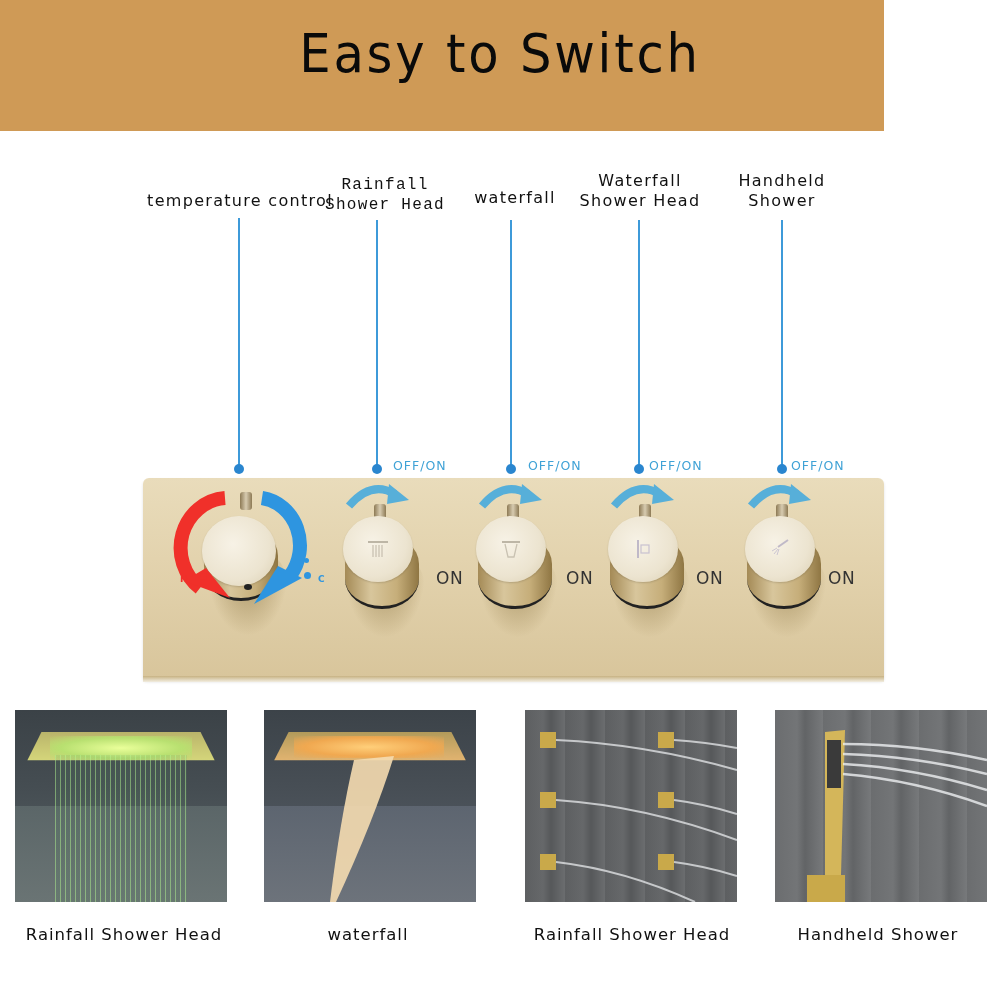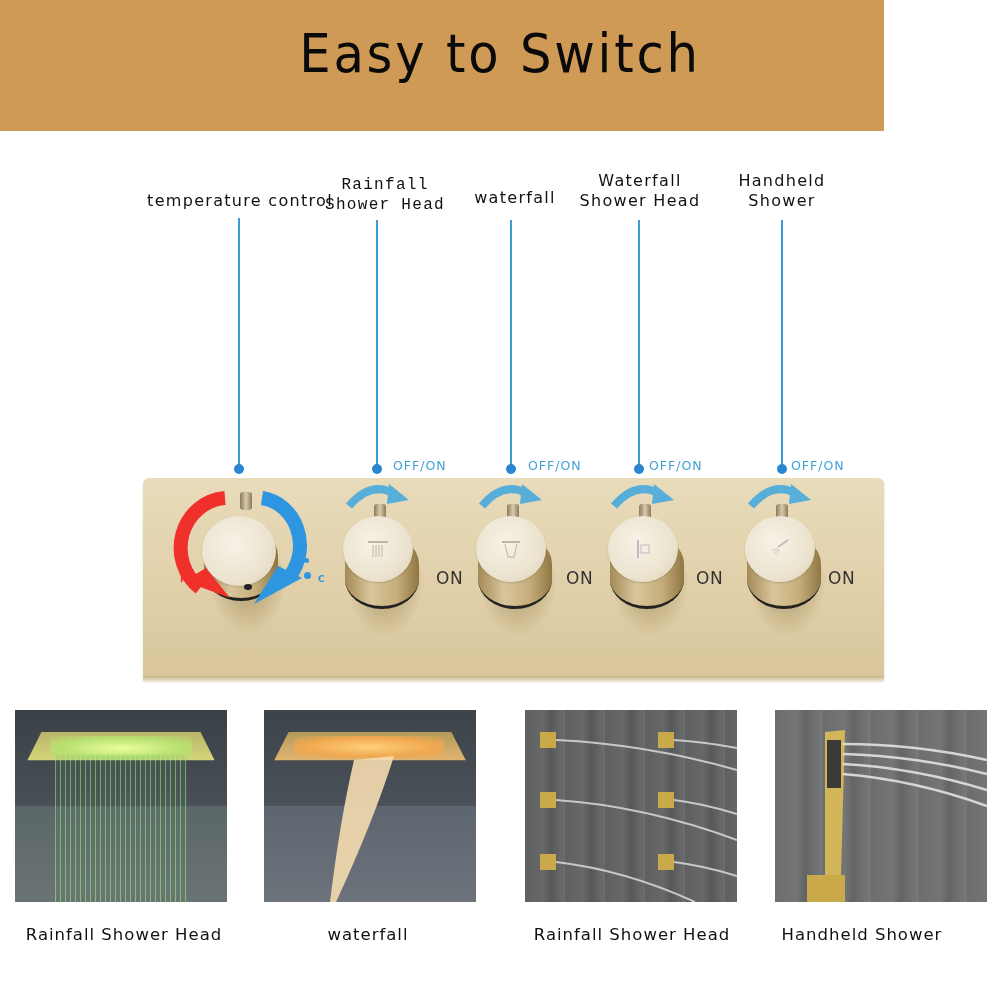--- a/index.html
+++ b/index.html
@@ -230,13 +230,13 @@
         <path d="M 68 44 Q 140 46 212 64"></path>
       <path d="M 68 54 Q 140 58 212 80"></path>
         <path d="M 68 64 Q 140 70 212 96"></path>
     </g>
   </svg>
 </div>
 
 <div class="caption" style="left:4px; top:925px; width:240px;">Rainfall Shower Head</div>
 <div class="caption" style="left:268px; top:925px; width:200px;">waterfall</div>
 <div class="caption" style="left:512px; top:925px; width:240px;">Rainfall Shower Head</div>
-<div class="caption" style="left:752px; top:925px; width:220px;">Handheld Shower</div>
+<div class="caption" style="left:768px; top:925px; width:220px;">Handheld Shower</div>
 
 </body></html>

